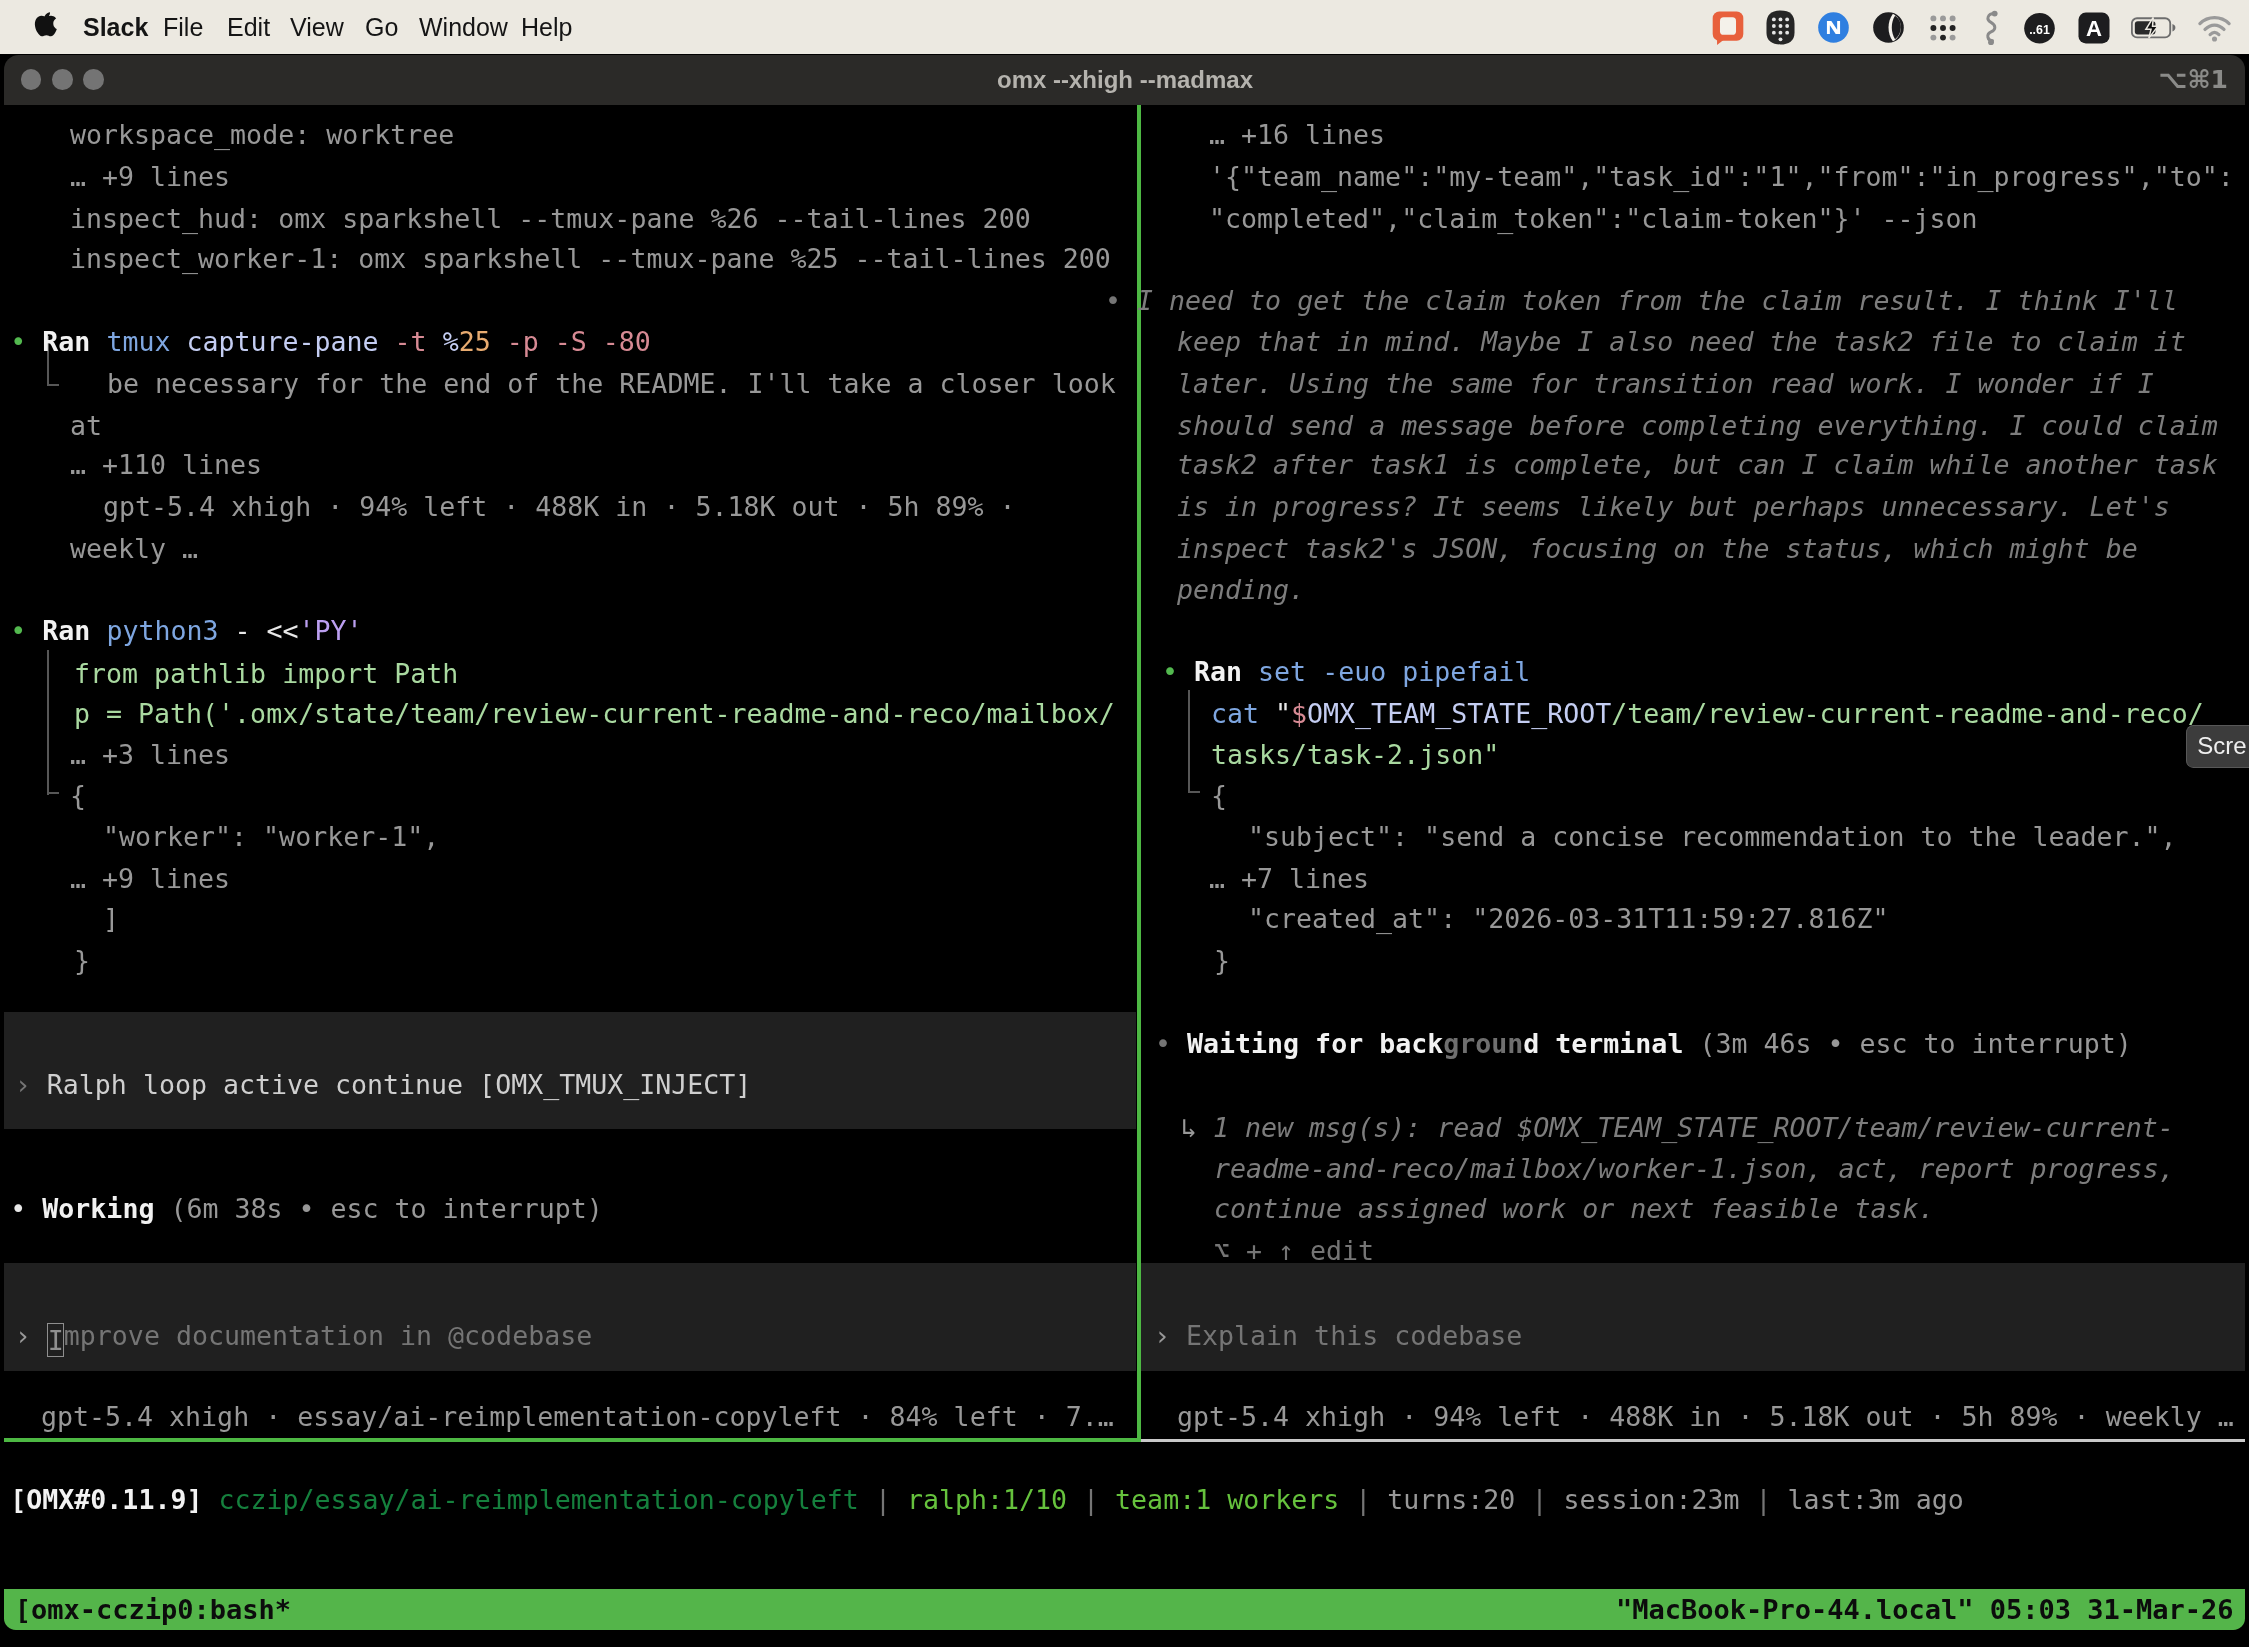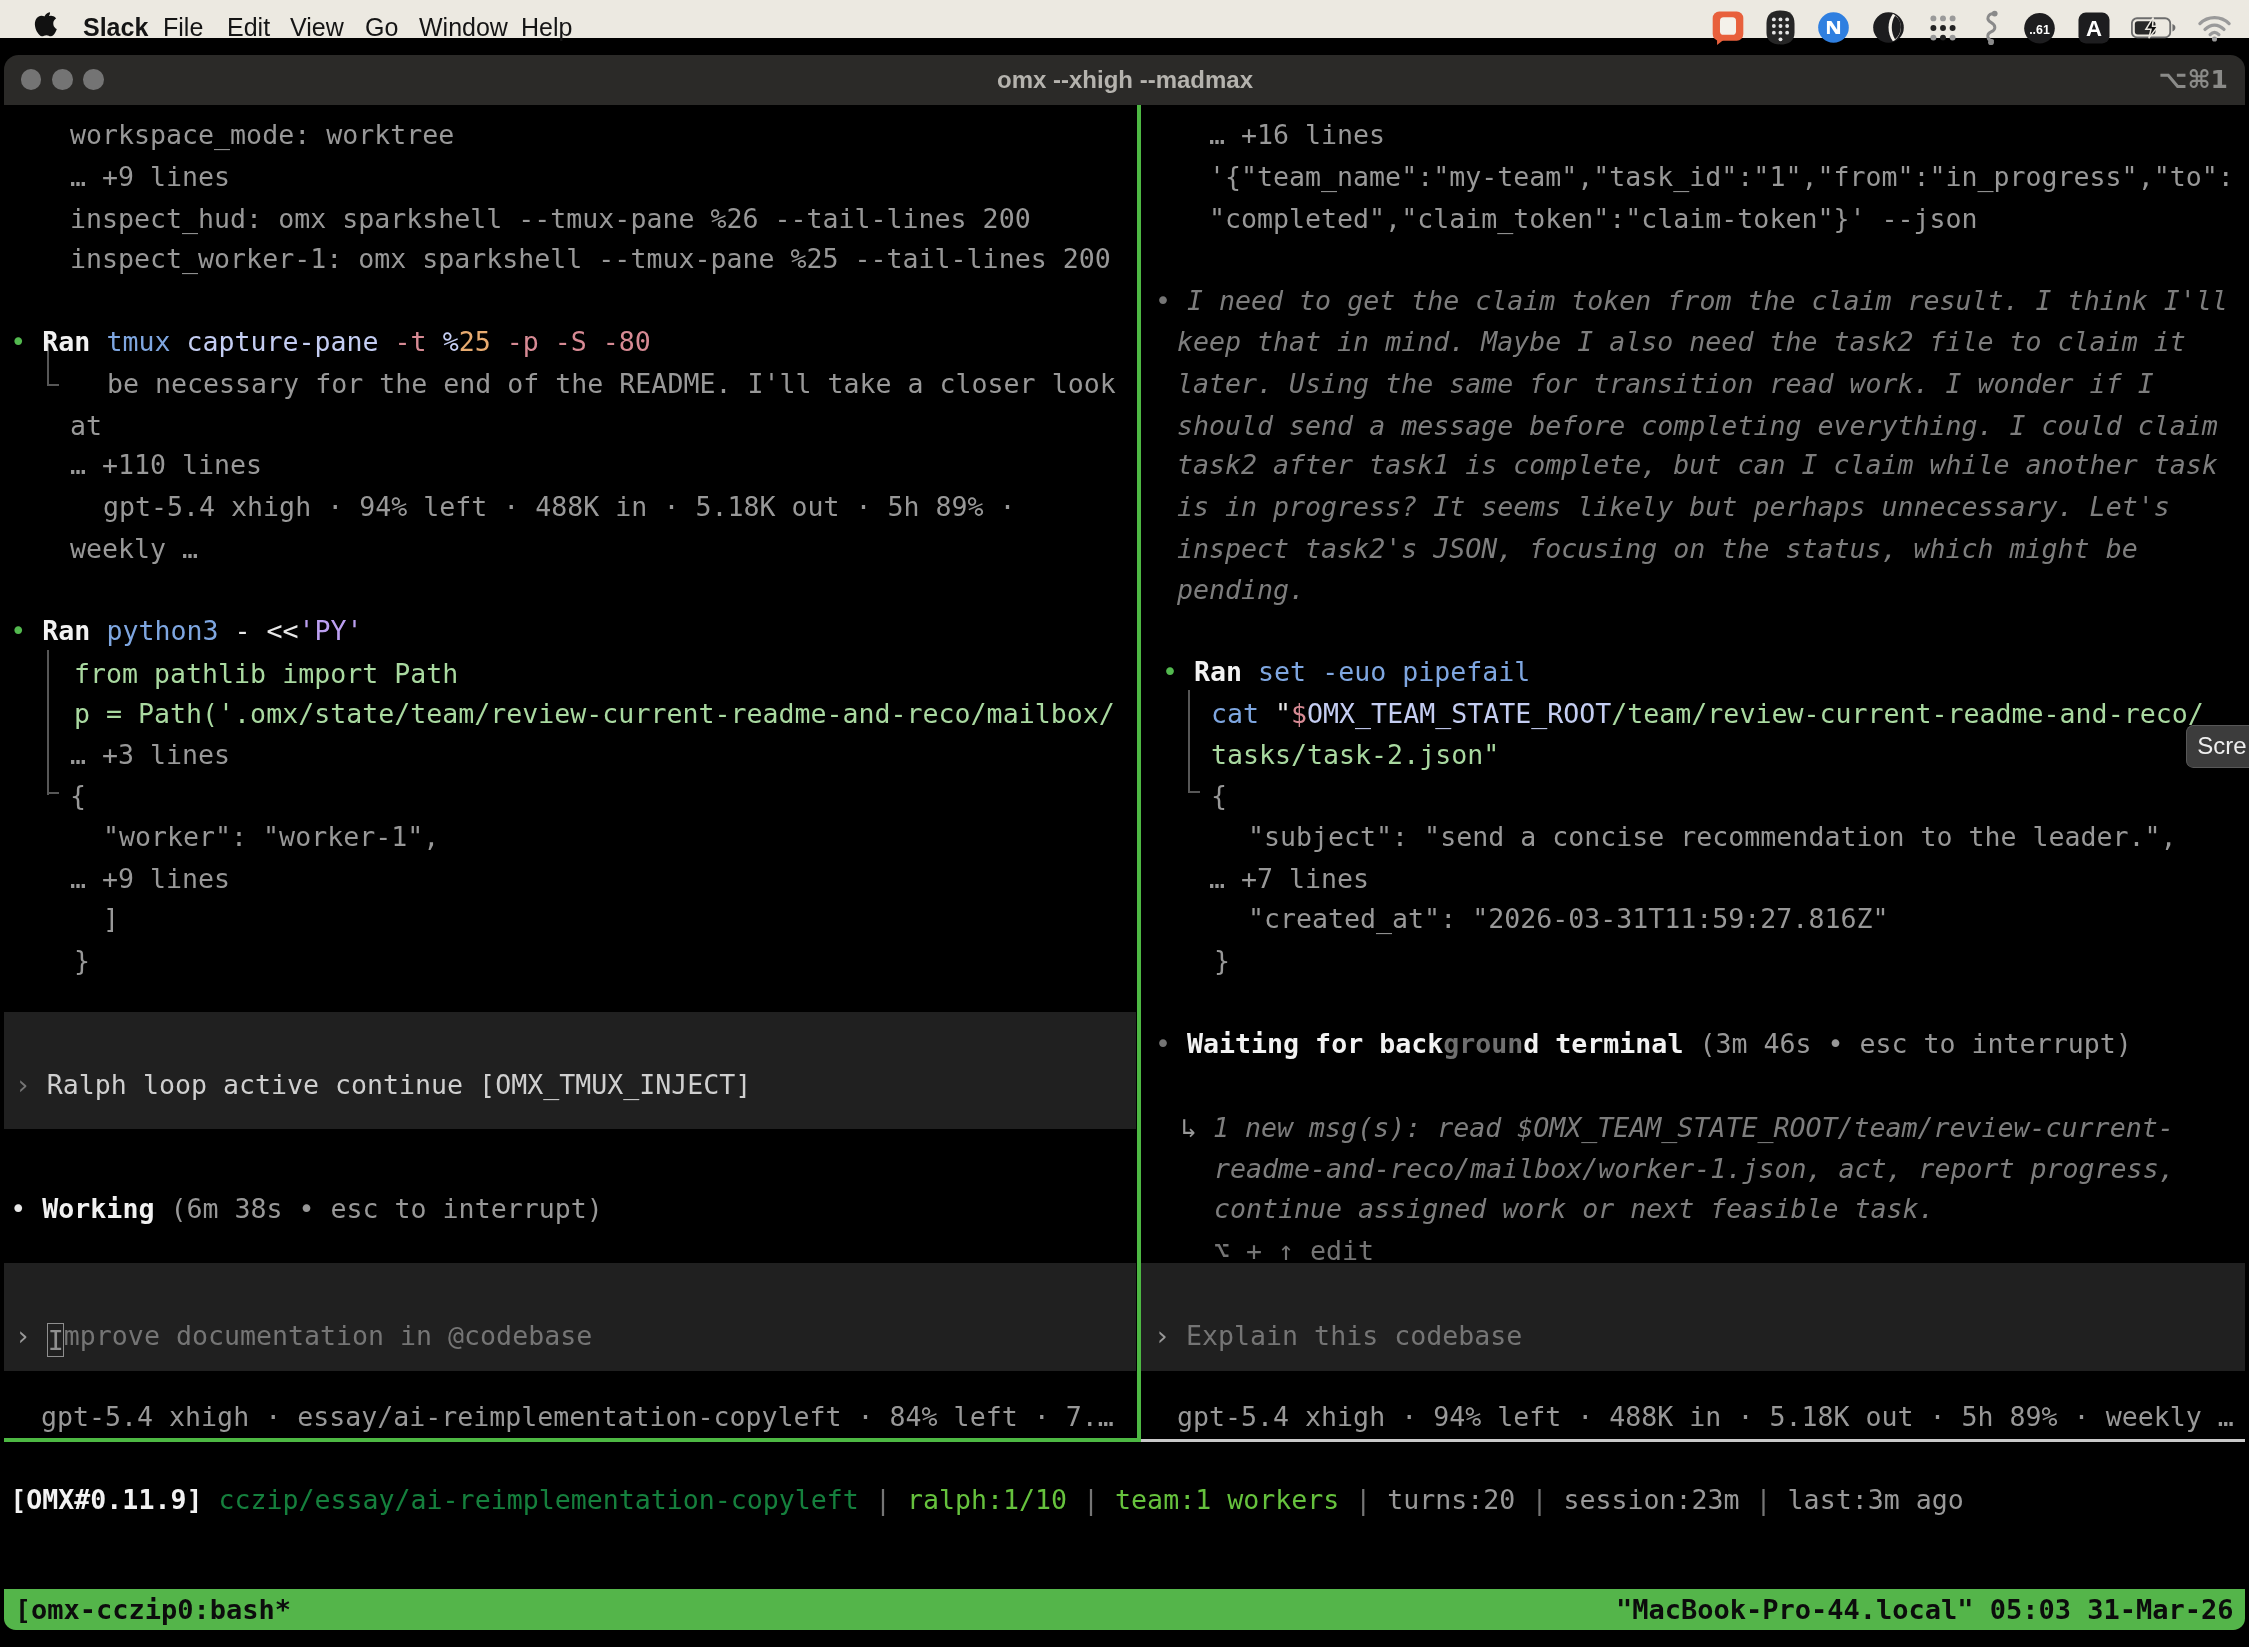--- a/index.html
+++ b/index.html
@@ -1,19 +1,19 @@
 <!DOCTYPE html>
 <html style="font-size:11.8px"><head>
 <meta charset="utf-8">
 <style>
   html,body{margin:0;padding:0;}
   body{width:2250px;height:1648px;background:#000;overflow:hidden;position:relative;
        font-family:"Liberation Sans",sans-serif;}
   
-  #menubar{position:absolute;left:0;top:0;width:2250px;height:38px;background:#ece9e1;}
+  #menubar{position:absolute;left:0;top:0;width:2250px;height:54px;background:#ece9e1;}
   .menu-item{position:absolute;top:0;height:55px;line-height:55px;font-size:25px;color:#151515;}
   .menu-item.bold{font-weight:bold;}
   #apple{position:absolute;left:32px;top:11.8px;}
   #status-icons{position:absolute;right:17.7px;top:0;height:55px;display:flex;align-items:center;gap:20px;}
   .sicon{display:flex;align-items:center;justify-content:center;}
   
   #titlebar{position:absolute;left:4.4px;top:55px;width:2241px;height:50px;background:#2b2a28;
             border-radius:14.8px 14.8px 0 0;}
   .tlight{position:absolute;top:69px;width:20.7px;height:20.7px;border-radius:50%;background:#747474;}
   #win-title{position:absolute;left:0;top:55px;width:2250px;height:50px;line-height:50px;
@@ -199,21 +199,21 @@
     <div class="tl" style="left: 74px; top: 940px;"><span class="s-gray">}</span></div>
     <div class="tl" style="left: 14.8px; top: 1064px;"><span class="s-dim">› </span><span class="s-light">Ralph loop active continue [OMX_TMUX_INJECT]</span></div>
     <div class="tl" style="left: 10.3px; top: 1188px;"><span class="s-white">• </span><span class="s-bw">Working </span><span class="s-gray">(6m 38s • esc to interrupt)</span></div>
     <div class="tl" style="left: 14.8px; top: 1315px;"><span class="s-gray">› </span><span class="s-cursor">I</span><span class="s-dim">mprove documentation in @codebase</span></div>
     <div class="tl" style="left: 41px; top: 1396px;"><span class="s-gray">gpt-5.4 xhigh · essay/ai-reimplementation-copyleft · 84% left · 7.…</span></div>
   </div>
 <div id="right-lines">
     <div class="tl" style="left: 1209px; top: 114px;"><span class="s-gray">… +16 lines</span></div>
     <div class="tl" style="left: 1209px; top: 156px;"><span class="s-gray">'{"team_name":"my-team","task_id":"1","from":"in_progress","to":</span></div>
     <div class="tl" style="left: 1209px; top: 198px;"><span class="s-gray">"completed","claim_token":"claim-token"}' --json</span></div>
-    <div class="tl" style="left: 1155px; top: 280px;"><span class="s-dim">• </span><span class="s-it">I need to get the claim token from the claim result. I think I'll</span></div>
+    <div class="tl" style="left: 1105px; top: 280px;"><span class="s-dim">• </span><span class="s-it">I need to get the claim token from the claim result. I think I'll</span></div>
     <div class="tl" style="left: 1177px; top: 321px;"><span class="s-it">keep that in mind. Maybe I also need the task2 file to claim it</span></div>
     <div class="tl" style="left: 1177px; top: 363px;"><span class="s-it">later. Using the same for transition read work. I wonder if I</span></div>
     <div class="tl" style="left: 1177px; top: 405px;"><span class="s-it">should send a message before completing everything. I could claim</span></div>
     <div class="tl" style="left: 1177px; top: 444px;"><span class="s-it">task2 after task1 is complete, but can I claim while another task</span></div>
     <div class="tl" style="left: 1177px; top: 486px;"><span class="s-it">is in progress? It seems likely but perhaps unnecessary. Let's</span></div>
     <div class="tl" style="left: 1177px; top: 528px;"><span class="s-it">inspect task2's JSON, focusing on the status, which might be</span></div>
     <div class="tl" style="left: 1177px; top: 569px;"><span class="s-it">pending.</span></div>
     <div class="tl" style="left: 1162px; top: 651px;"><span class="s-bullet">• </span><span class="s-bw">Ran </span><span class="s-blue">set </span><span class="s-blue">-euo pipefail</span></div>
     <div class="tl" style="left: 1211px; top: 693px;"><span class="s-blue">cat </span><span class="s-white">"</span><span class="s-pink">$</span><span class="s-lav">OMX_TEAM_STATE_ROOT</span><span class="s-grn">/team/review-current-readme-and-reco/</span></div>
     <div class="tl" style="left: 1211px; top: 734px;"><span class="s-grn">tasks/task-2.json"</span></div>

